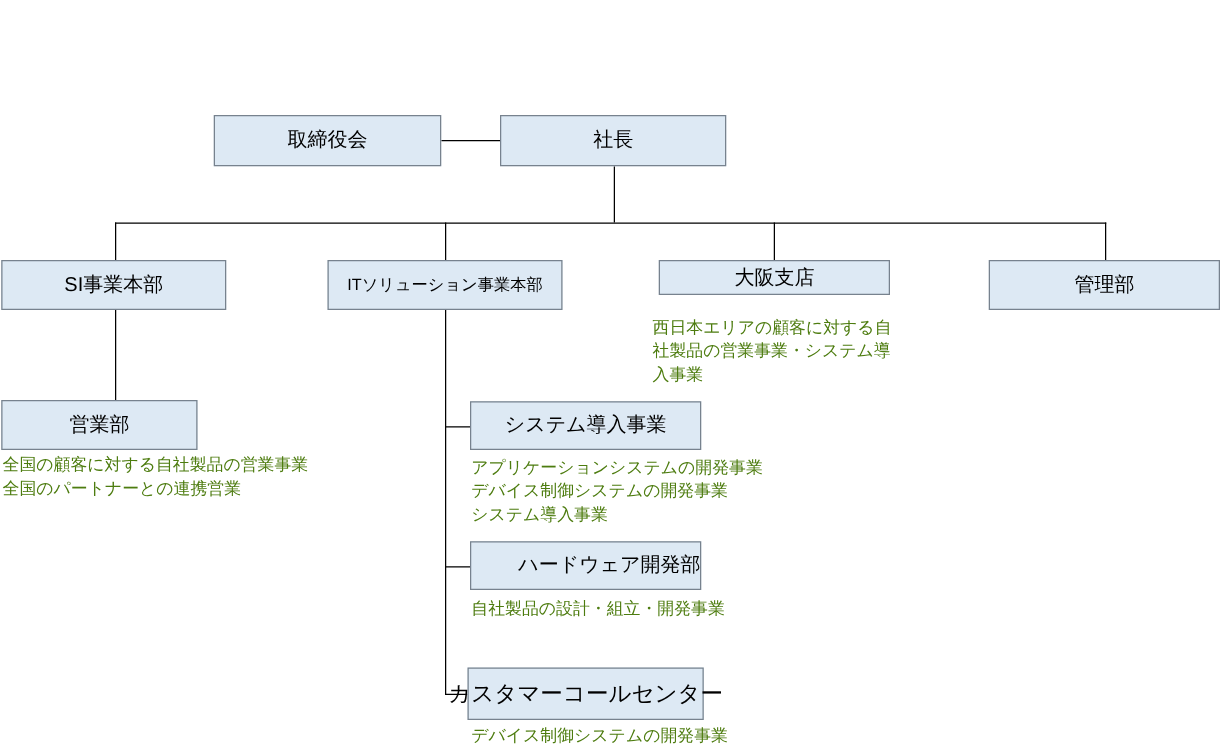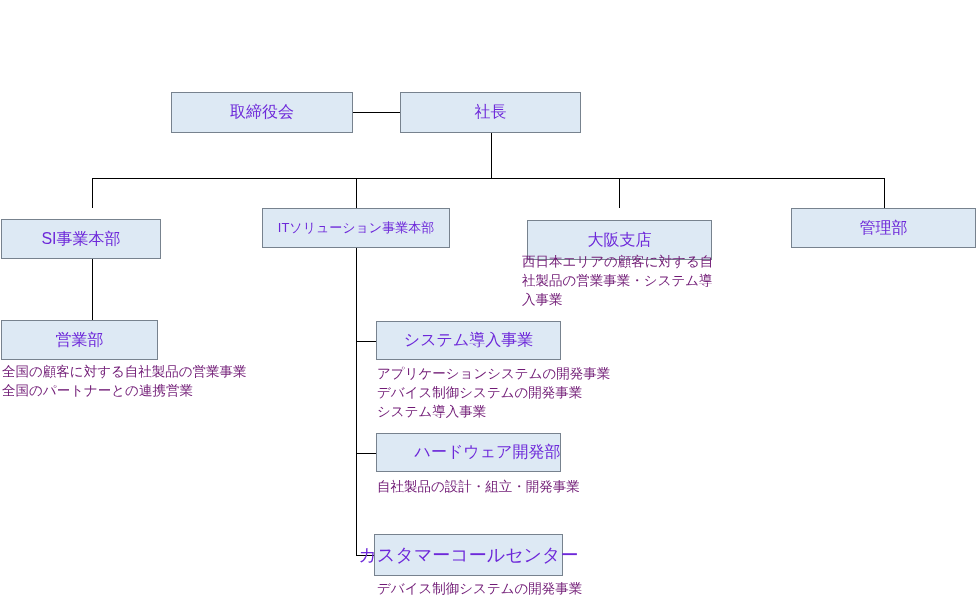--- a/index.html
+++ b/index.html
@@ -17,35 +17,35 @@
   }
   .node {
     position: absolute;
     box-sizing: border-box;
     background: #dde9f4;
     border: 1px solid #77828e;
     display: flex;
     align-items: center;
     justify-content: center;
     font-size: 16px;
-    color: #6d28d9;
+    color: #000000;
     white-space: nowrap;
     text-align: center;
   }
   .node.fs13 { font-size: 13px; }
   .node.fs14 { font-size: 18px; }
   .line {
     position: absolute;
     background: #000000;
   }
   .desc {
     position: absolute;
     font-size: 13.5px;
     line-height: 19px;
-    color: #701a75;
+    color: #4d7c0f;
     white-space: pre-line;
     word-break: break-all;
   }
 </style>
 </head>
 <body>
 
 <div class="canvas">
 
   <div class="line" style="left:353px; top:112px; width:47px; height:1px;"></div>
@@ -62,29 +62,29 @@
   <div class="line" style="left:356px; top:555px; width:18px; height:1px;"></div>
 
   <div class="node" style="left:171px; top:92px; width:182px; height:41px;">
     <span>取締役会</span>
   </div>
 
   <div class="node" style="left:400px; top:92px; width:181px; height:41px;">
     <span>社長</span>
   </div>
 
-  <div class="node" style="left:1px; top:208px; width:160px; height:40px;margin-top:11px;">
+  <div class="node" style="left:1px; top:208px; width:180px; height:40px;">
     <span>SI事業本部</span>
   </div>
 
   <div class="node fs13" style="left:262px; top:208px; width:188px; height:40px;">
     <span>ITソリューション事業本部</span>
   </div>
 
-  <div class="node" style="left:527px; top:220px; width:185px; height:40px;">
+  <div class="node" style="left:527px; top:208px; width:185px; height:28px;">
     <span>大阪支店</span>
   </div>
 
   <div class="node" style="left:791px; top:208px; width:185px; height:40px;">
     <span>管理部</span>
   </div>
 
   <div class="node" style="left:1px; top:320px; width:157px; height:40px;">
     <span>営業部</span>
   </div>

